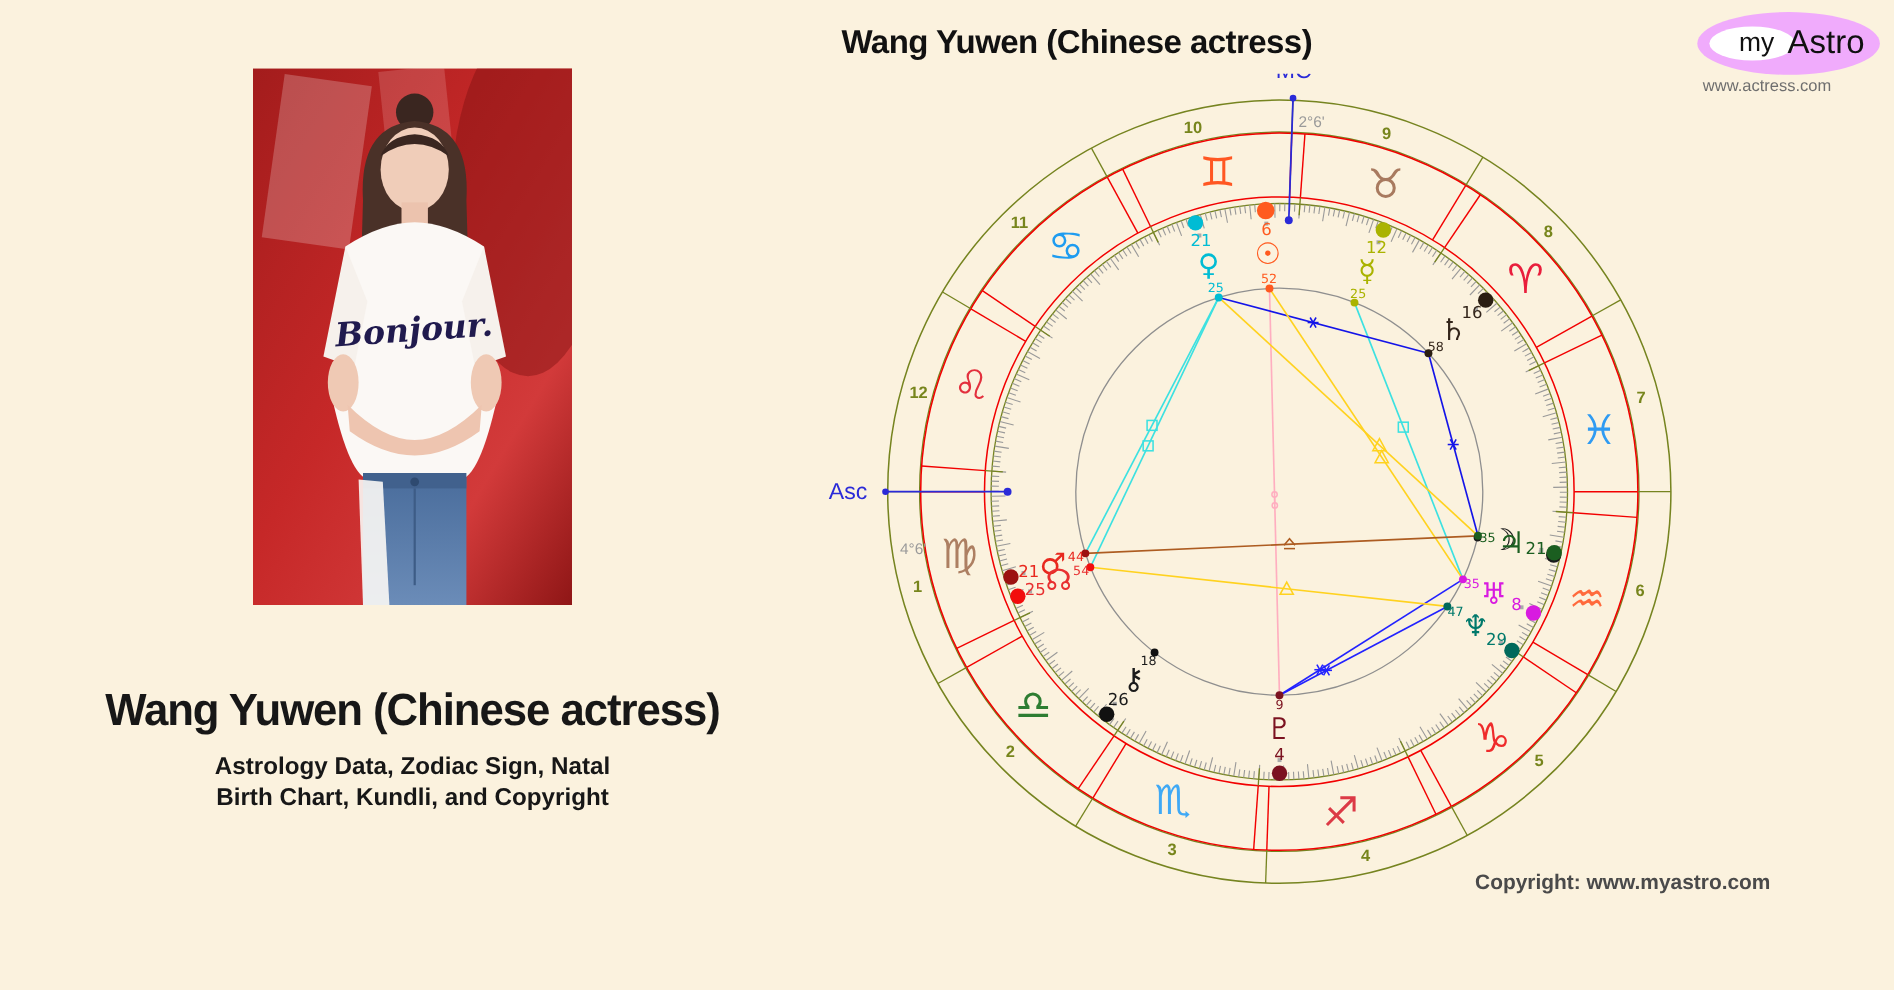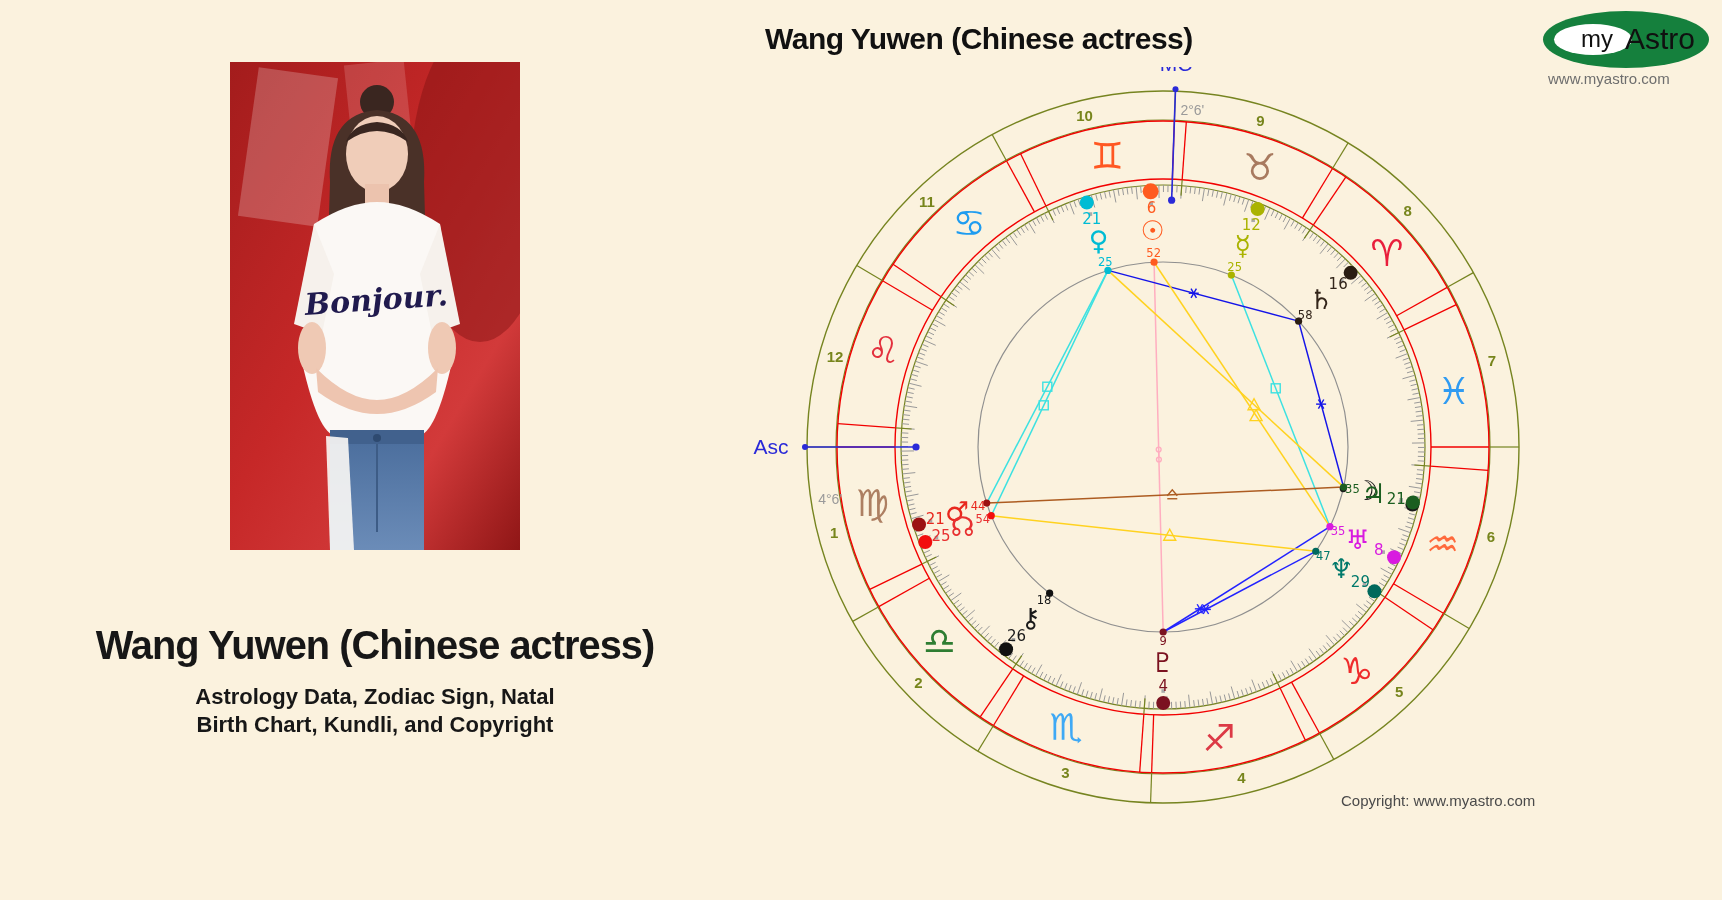--- a/index.html
+++ b/index.html
@@ -14,31 +14,31 @@
   
   #profile-block{left:35px;top:622px;width:680px;text-align:center;color:#171717;}
   #profile-title{font-size:41px;font-weight:bold;letter-spacing:-1px;transform:scaleX(.97);margin:0;}
   .profile-sub{font-size:22px;font-weight:bold;line-height:28px;margin:0;}
   #profile-sub-wrap{margin-top:14px;}
 
   
   #chart-title{left:765px;top:22px;font-size:30px;font-weight:bold;color:#111;letter-spacing:-.5px;}
 
   
-  #logo{left:1543px;top:11px;width:166px;height:57px;background:#15803d;border-radius:50%;cursor:pointer;}
+  #logo{left:1543px;top:11px;width:166px;height:57px;background:#f0abfc;border-radius:50%;cursor:pointer;}
   #logo-white{position:absolute;left:11px;top:13px;width:78px;height:31px;background:#fff;border-radius:50%;}
   #logo-my{position:absolute;left:38px;top:14px;font-size:24px;color:#101010;}
   #logo-astro{position:absolute;left:82px;top:11px;font-size:30px;color:#101010;}
   #logo-url{left:1548px;top:70px;font-size:15px;color:#6e6e6e;}
 
   
   #wheel{left:733px;top:67px;width:860px;height:760px;}
 
   
-  #copyright{left:1341px;top:792px;font-size:15px;color:#4a4a4a;}
+  #copyright{left:1341px;top:792px;font-size:19px;color:#4a4a4a;font-weight:bold;}
 </style>
 </head>
 <body>
 
 <figure class="abs" id="photo" style="margin:0">
   <svg width="290" height="488" viewBox="0 0 290 488">
     <defs>
       <linearGradient id="bgred" x1="0" y1="0" x2="1" y2="1">
         <stop offset="0" stop-color="#a31c1c"></stop>
           <stop offset="0.45" stop-color="#c62828"></stop>
@@ -85,21 +85,21 @@
   </div>
 </div>
 
 <div class="abs" id="chart-title">Wang Yuwen (Chinese actress)</div>
 
 <div class="abs" id="logo">
   <div id="logo-white"></div>
   <span id="logo-my">my</span>
   <span id="logo-astro">Astro</span>
 </div>
-<div class="abs" id="logo-url">www.myastro.com</div>
+<div class="abs" id="logo-url">www.actress.com</div>
 
 <div class="abs" id="wheel">
   <svg id="wheel-svg" width="860" height="760" viewBox="0 0 860 760">
       <circle cx="430" cy="380" r="356" fill="none" stroke="#768420" stroke-width="1.4"></circle>
       <circle cx="430" cy="380" r="327" fill="none" stroke="#768420" stroke-width="1.2"></circle>
       <circle cx="430" cy="380" r="326" fill="none" stroke="#f20000" stroke-width="1.4"></circle>
       <circle cx="430" cy="380" r="268" fill="none" stroke="#f20000" stroke-width="1.4"></circle>
       <circle cx="430" cy="380" r="262" fill="none" stroke="#768420" stroke-width="1.2"></circle>
       <circle cx="430" cy="380" r="185" fill="none" stroke="#8f8f8f" stroke-width="1.2"></circle>
       <g>

